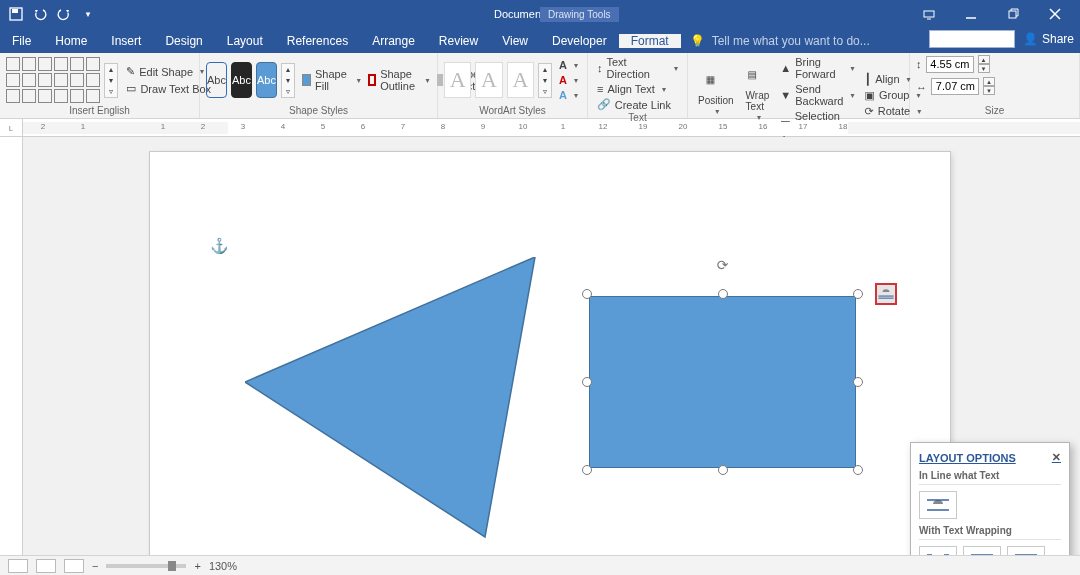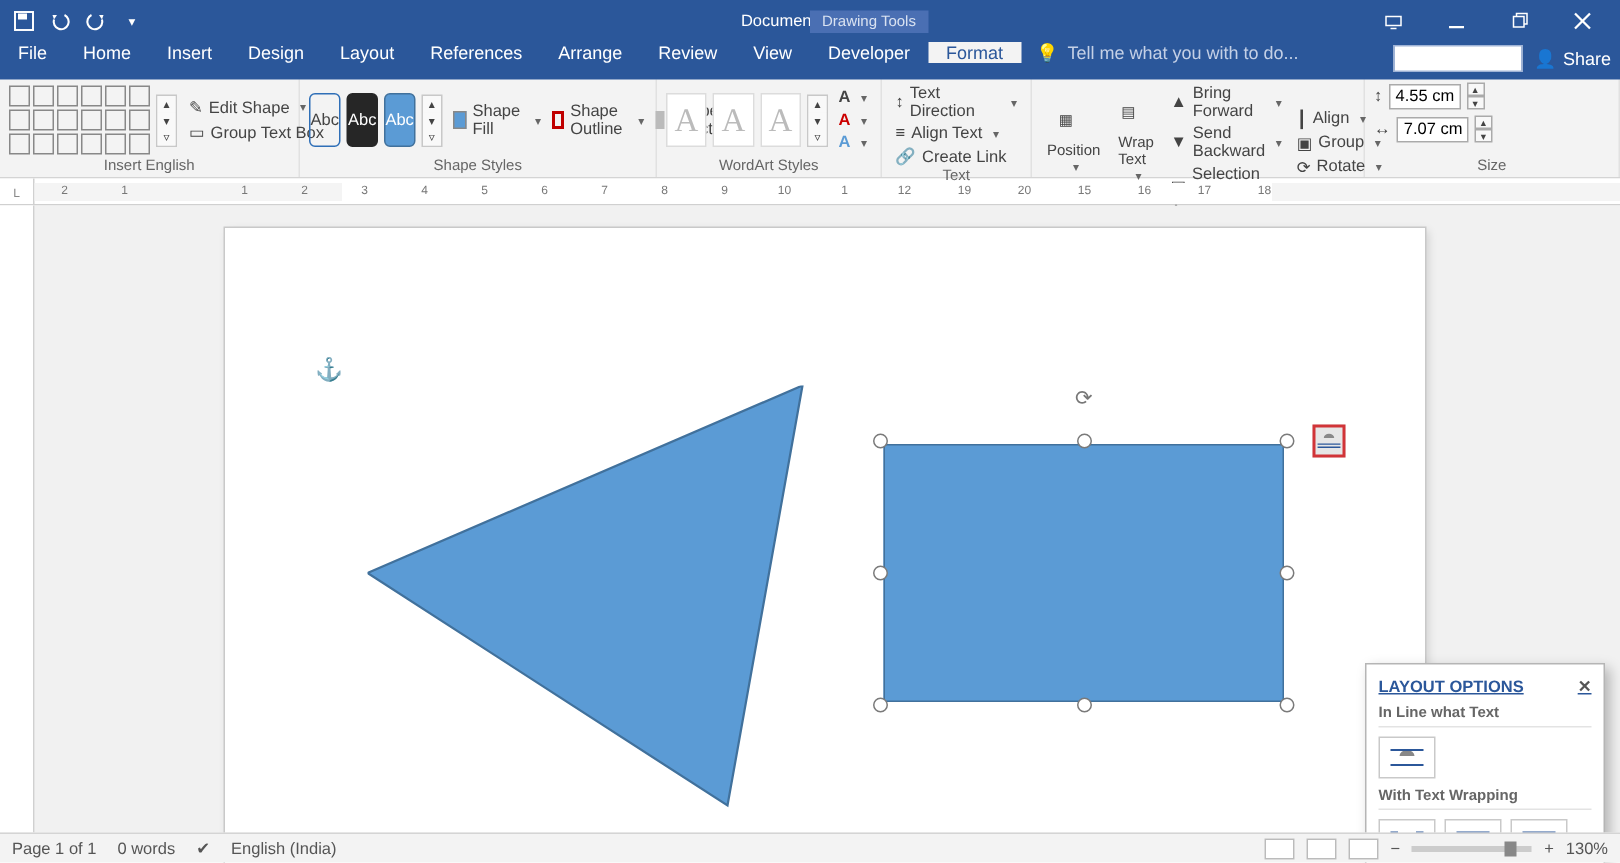--- a/index.html
+++ b/index.html
@@ -5,21 +5,21 @@
   * { box-sizing: border-box; margin: 0; padding: 0; font-family: "Segoe UI", Tahoma, sans-serif; }
   html,body { width:1080px; height:575px; overflow:hidden; background:#fff; }
   .titlebar { height:28px; background:#2b579a; color:#fff; display:flex; align-items:center; position:relative; font-size:11px; }
   .titlebar .left { display:flex; align-items:center; gap:4px; padding-left:6px; }
   .titlebar .center { position:absolute; left:0; right:0; text-align:center; pointer-events:none; }
   .titlebar .center2 { position:absolute; left:540px; top:0; height:28px; display:flex; align-items:center; }
   .titlebar .right { position:absolute; right:0; display:flex; align-items:center; gap:8px; padding-right:8px; }
   .win-btn { width:34px; height:28px; display:flex; align-items:center; justify-content:center; cursor:pointer; }
   .qat { width:20px; height:20px; display:flex; align-items:center; justify-content:center; cursor:pointer; }
   .drawing-tools { background:#4a6fb3; padding:2px 8px; font-size:10px; color:#d9e2f1; }
-  .menubar { height:25px; background:#2b579a; display:flex; align-items:flex-start; color:#fff; font-size:12px; position:relative; }
+  .menubar { height:25px; background:#2b579a; display:flex; align-items:center; color:#fff; font-size:12px; position:relative; }
   .menubar .tab { padding:0 12px; display:flex; align-items:center; cursor:pointer; }
   .menubar .tab.active { background:#f3f3f3; color:#2b579a; }
   .menubar .tellme { color:#c4d0e6; padding:0 10px; display:flex; align-items:center; gap:6px; }
   .menubar .right-area { position:absolute; right:6px; top:2px; display:flex; align-items:center; gap:8px; }
   .menubar input.tellme-search { width:86px; height:18px; border:1px solid #9fb3d6; background:#fff; font-size:11px; padding:0 3px; }
   .share { color:#fff; font-size:12px; display:flex; align-items:center; gap:4px; cursor:pointer; }
   .ribbon { height:66px; background:#f3f3f3; border-bottom:1px solid #d4d4d4; display:flex; font-size:11px; color:#444; }
   .group { border-right:1px solid #e1e1e1; padding:2px 6px 0 6px; display:flex; flex-direction:column; justify-content:space-between; }
   .group-label { text-align:center; font-size:10px; color:#666; padding-bottom:2px; }
   .grp-body { flex:1; display:flex; align-items:center; gap:4px; }
@@ -136,21 +136,21 @@
   <div class="tab">Design</div>
   <div class="tab">Layout</div>
   <div class="tab">References</div>
   <div class="tab">Arrange</div>
   <div class="tab">Review</div>
   <div class="tab">View</div>
   <div class="tab">Developer</div>
   <div class="tab active">Format</div>
   <div class="tellme">
       <span>💡</span>
-      <span>Tell me what you with to do...</span>
+      <span>Tell me what you want to do...</span>
     </div>
   <div class="right-area">
     <input class="tellme-search" style="">
     <div class="share">
         <span>👤</span>
         <span>Share</span>
       </div>
   </div>
 </div>
 
@@ -183,21 +183,21 @@
           <span>▾</span>
           <span>▿</span>
         </div>
       <div style="display:flex;flex-direction:column;gap:2px;">
         <div class="small-btn dd">
             <span>✎</span>
             <span>Edit Shape</span>
           </div>
         <div class="small-btn">
             <span>▭</span>
-            <span>Group Text Box</span>
+            <span>Draw Text Box</span>
           </div>
       </div>
     </div>
     <div class="group-label">Insert English</div>
   </div>
 
   <div class="group" style="width:238px">
     <div class="grp-body">
       <div class="stylebox">Abc</div>
       <div class="stylebox black">Abc</div>
@@ -439,26 +439,20 @@
 
     </div>
 
     <div style="clear:both"></div>
 
     <div style="clear:both"></div>
   </div>
 </div>
 
 <div class="statusbar">
-  <div class="l">
-    <span>Page 1 of 1</span>
-    <span>0 words</span>
-    <span>✔</span>
-    <span>English (India)</span>
-  </div>
   <div class="r">
     <div class="view-btn"></div>
     <div class="view-btn"></div>
     <div class="view-btn"></div>
     <span style="cursor:pointer">−</span>
     <div class="zoom-slider">
         <div class="thumb"></div>
       </div>
     <span style="cursor:pointer">+</span>
     <span>130%</span>

